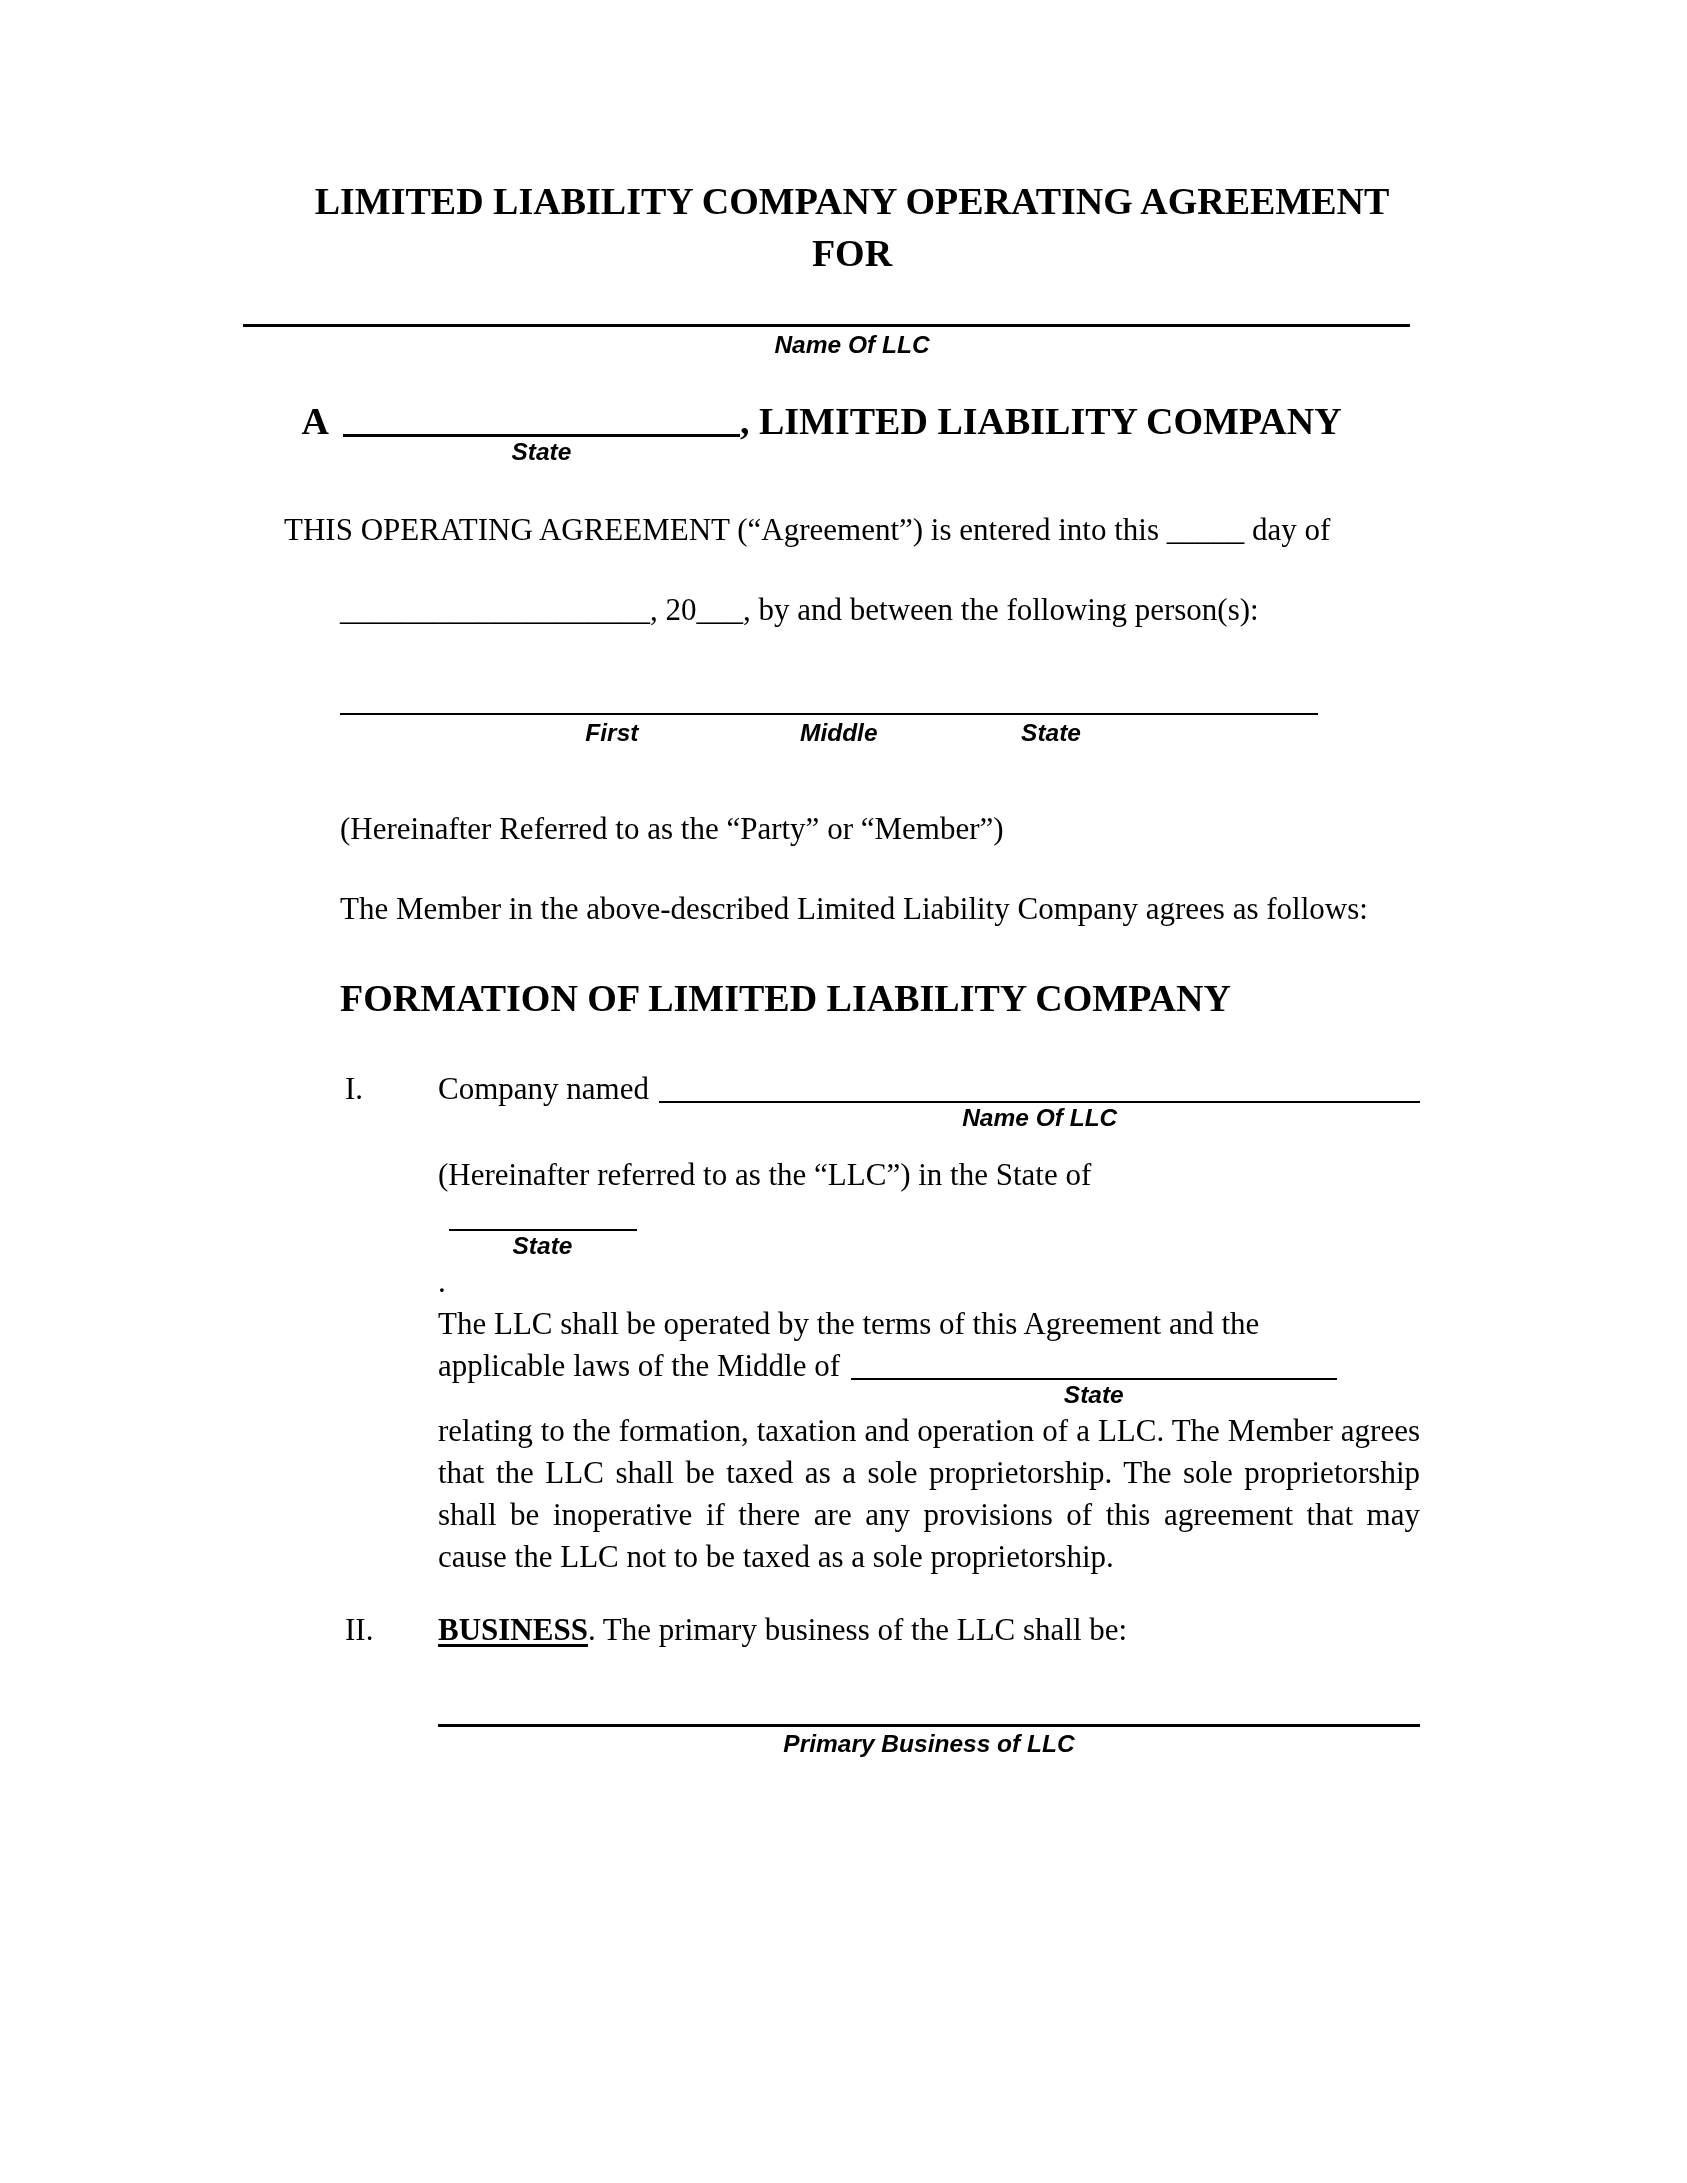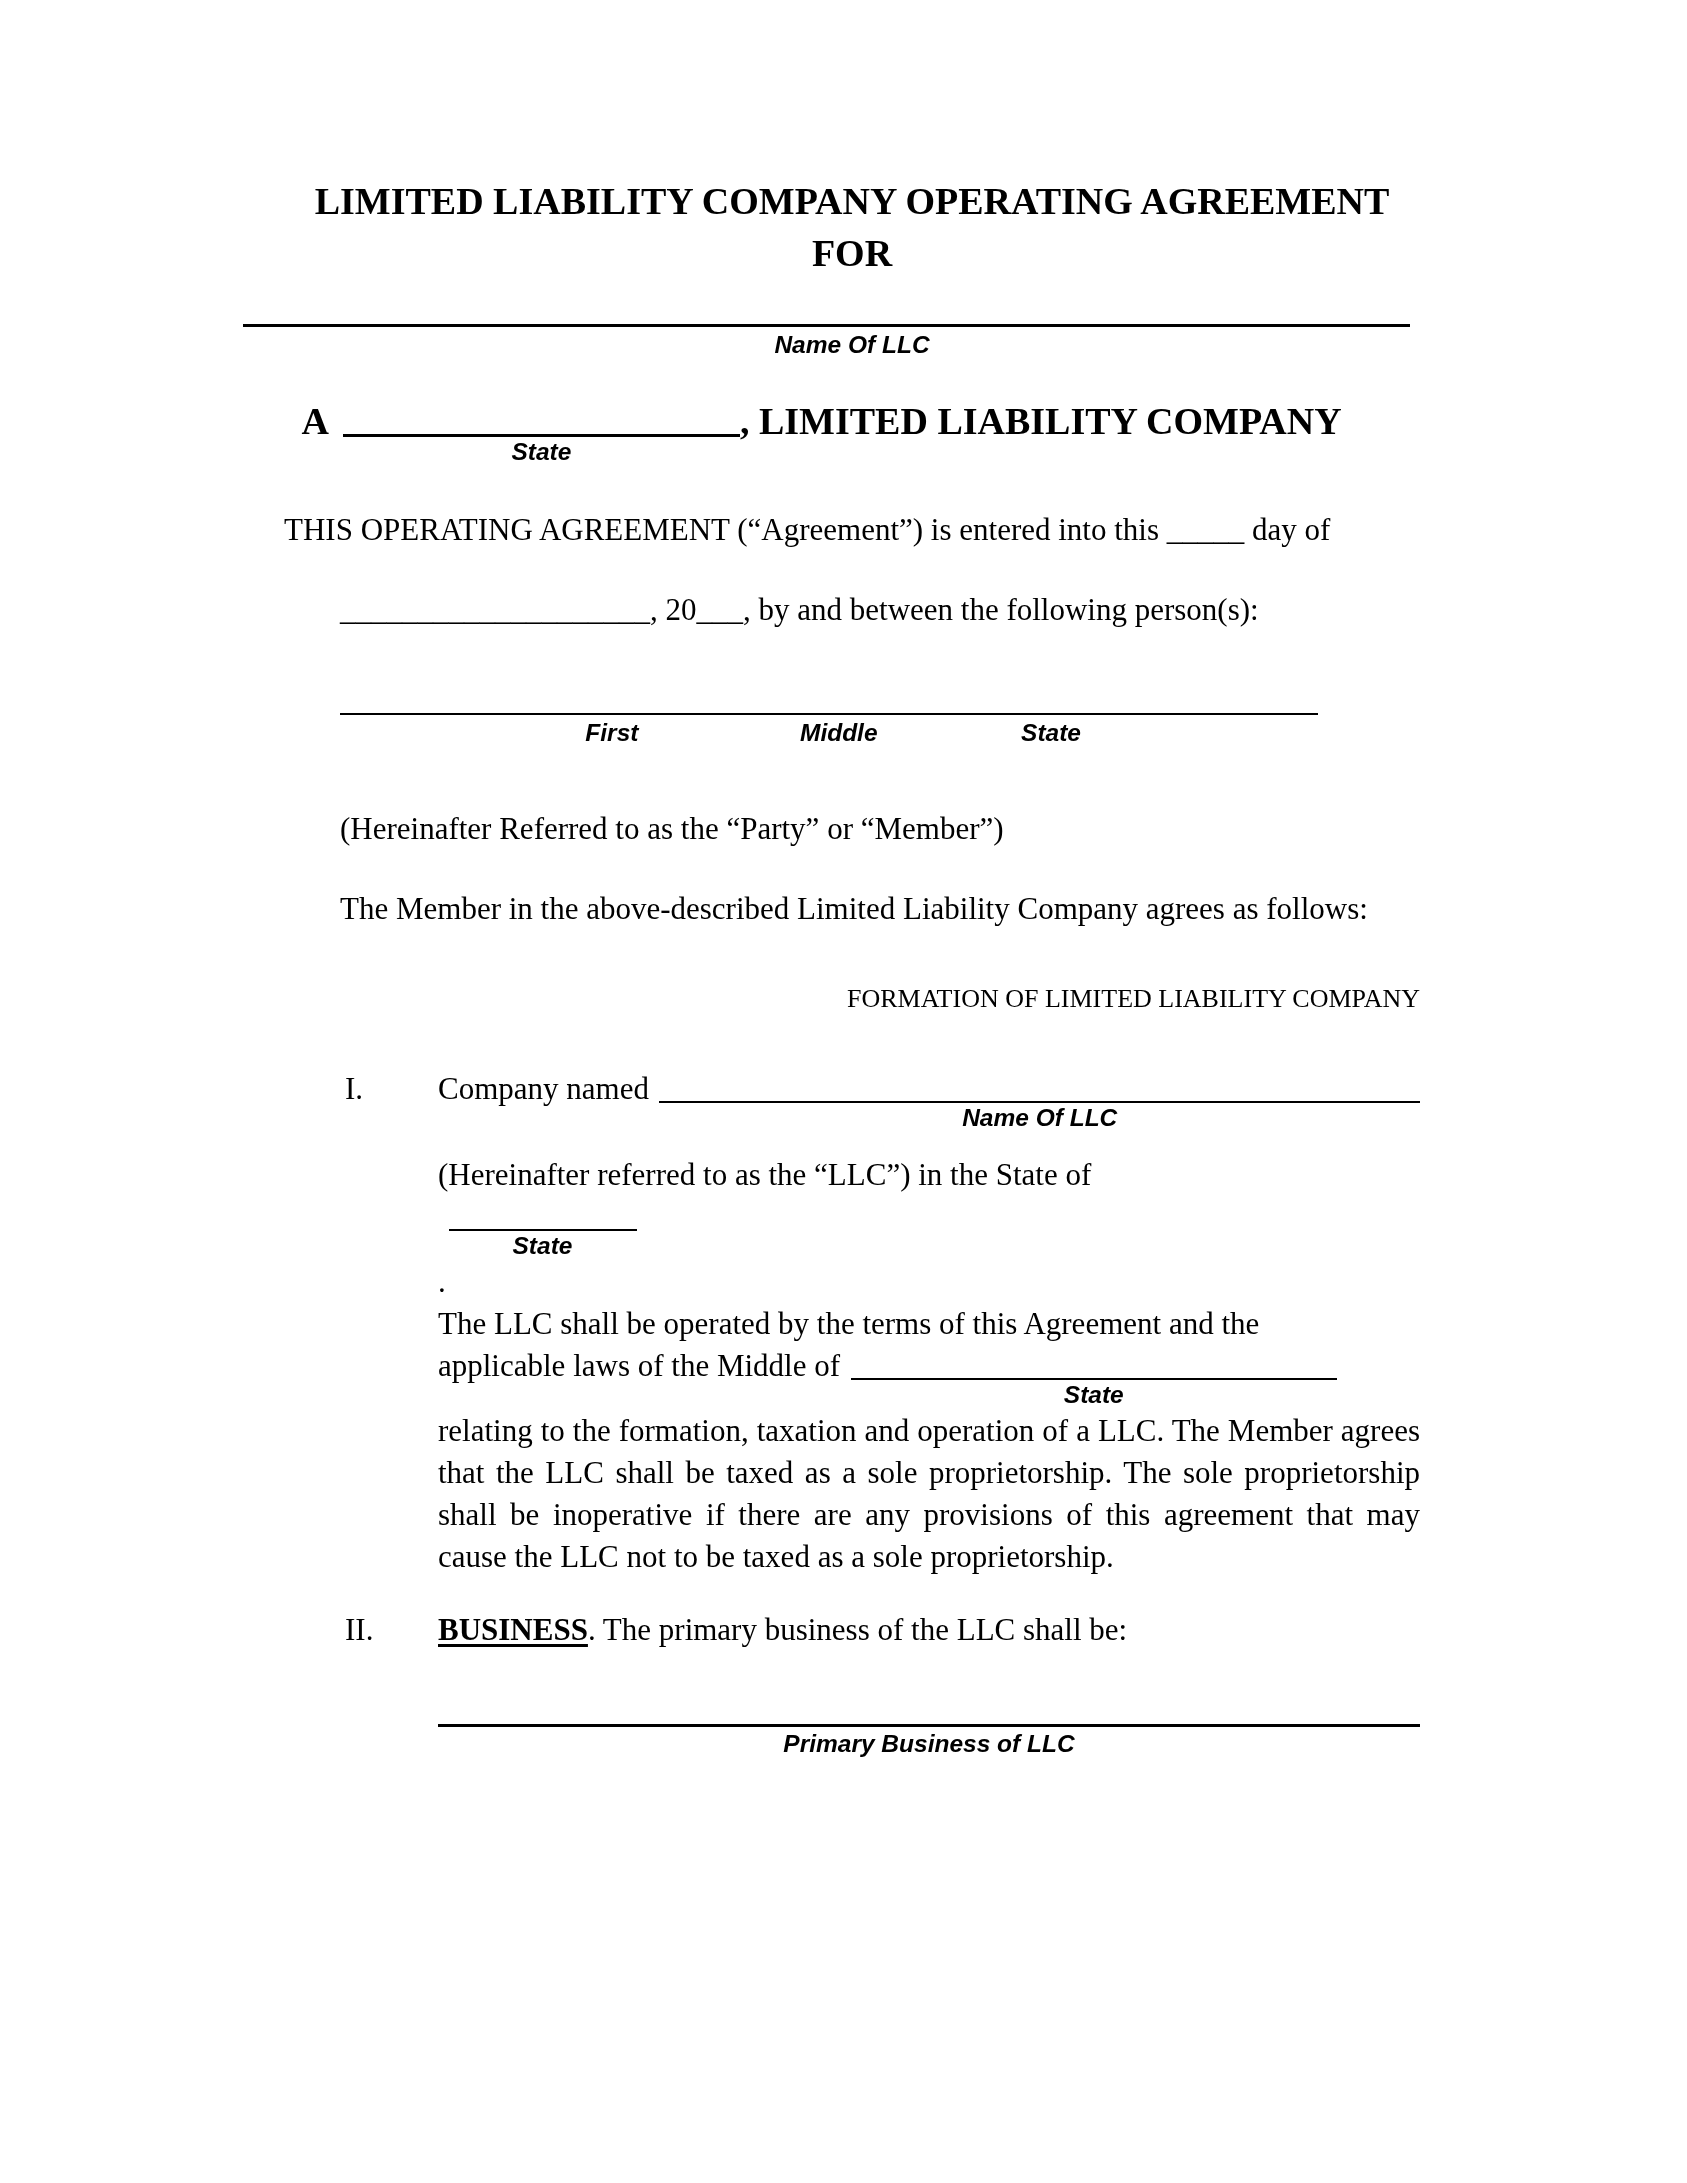--- a/index.html
+++ b/index.html
@@ -60,24 +60,24 @@
   .label-first { left:27.8%; }
   .label-middle { left:51%; }
   .label-last { left:72.7%; }
 
   .hereinafter-party { margin-top:58px; margin-left:56px; }
   .member-agrees { margin-top:38px; margin-left:56px; max-width:1031px; }
 
   .section-heading {
     margin-top:44px;
     margin-left:56px;
-    font-size:26px;
+    font-size:38px;
     line-height:49px;
-    font-weight:400;
-    text-align:right;
+    font-weight:700;
+    text-align:left;
   }
 
   .list-item { display:flex; align-items:flex-start; margin-top:45px; padding-left:61px; }
   .numeral { flex:0 0 93px; }
   .item-body { flex:1 1 auto; min-width:0; }
 
   .bold-underline {
     font-weight:700;
     text-decoration:underline;
     text-decoration-thickness:2.6px;

